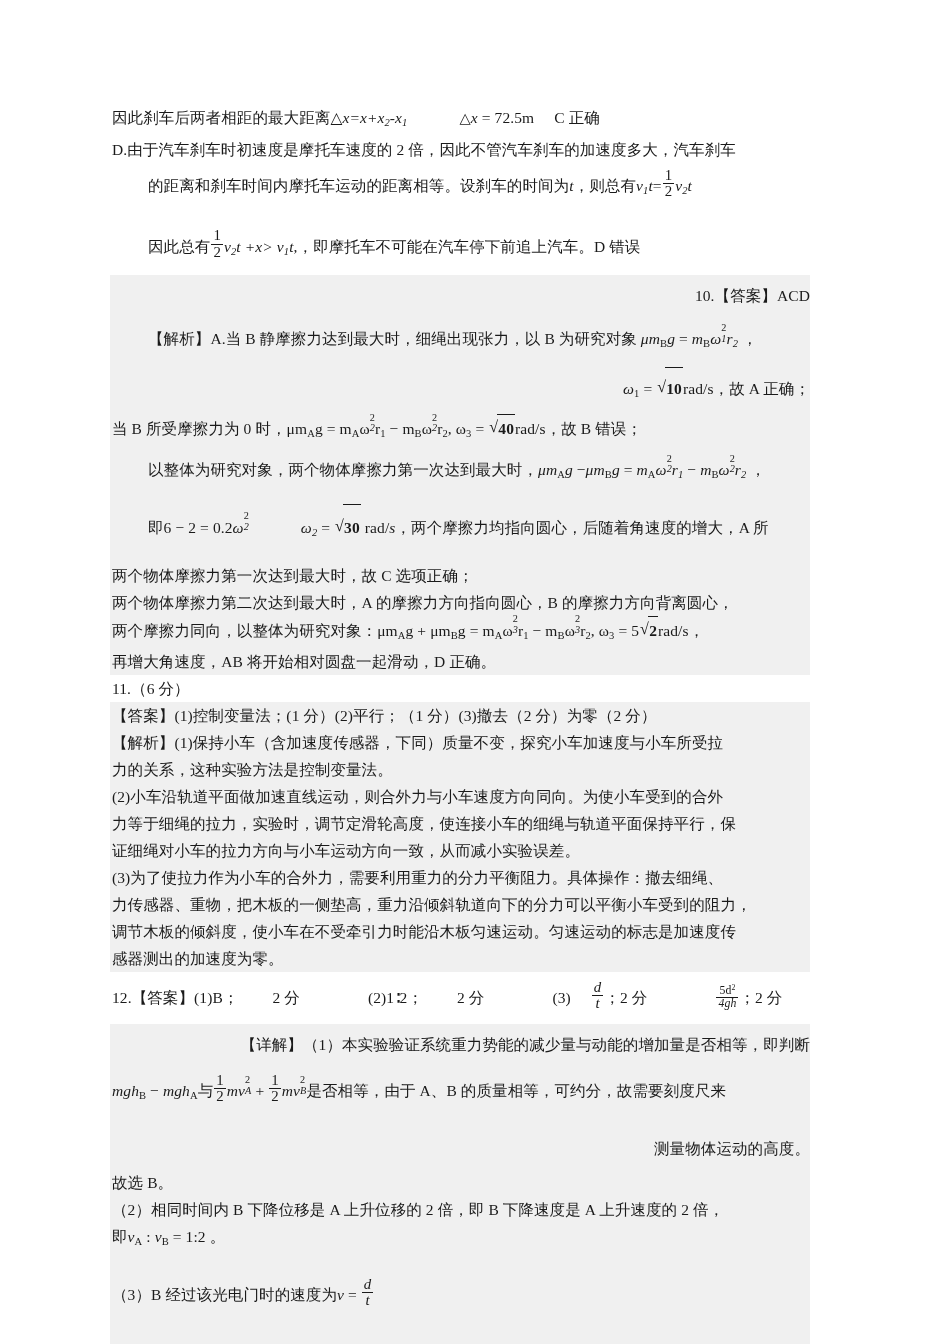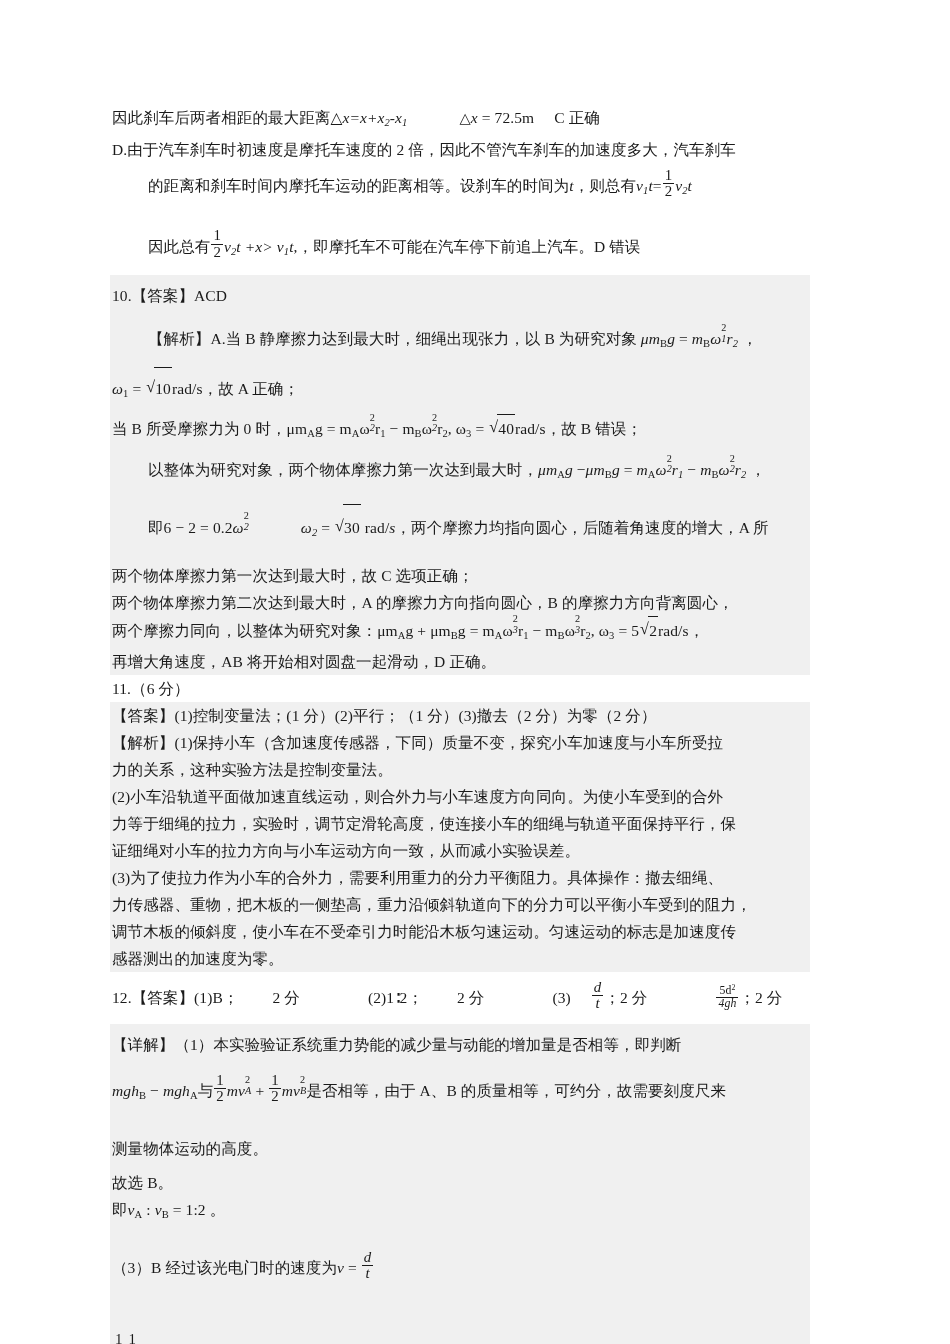--- a/index.html
+++ b/index.html
@@ -39,20 +39,21 @@
     background: transparent;
   }
   .line {
     font-size: 15.5px;
     line-height: 27px;
     white-space: nowrap;
     letter-spacing: 0.1px;
   }
   .line.tall {
     line-height: 41px;
+    text-align: right;
   }
   .line.tall2 {
     line-height: 46px;
     margin-left: 36px;
   }
   .line.tall3 {
     line-height: 52px;
   }
   .spacer6 { height: 6px; }
   .spacer10 { height: 10px; }
@@ -113,20 +114,21 @@
     padding: 0 2px;
   }
   .frac.small { font-size: 0.76em; }
 
   
   .sqrt {
     display: inline-block;
     position: relative;
     padding-left: 0.52em;
     margin-left: 1px;
+    font-weight: bold;
   }
   .sqrt::before {
     content: "√";
     position: absolute;
     left: 0;
     top: -0.02em;
     font-size: 1.04em;
   }
   .sqrt > .rad {
     display: inline-block;
@@ -231,20 +233,21 @@
       <div class="line tall">【详解】（1）本实验验证系统重力势能的减少量与动能的增加量是否相等，即判断</div>
 
       <div class="line tall3">
         <span class="mi">mgh</span><span class="sub up">B</span><span> − </span><span class="mi">mgh</span><span class="sub up">A</span><span>与</span><span class="frac"><span class="num">1</span><span class="den">2</span></span><span class="mi">mv</span><span class="subsup"><span class="s_up">2</span><span class="s_dn mup">A</span></span><span> + </span><span class="frac"><span class="num">1</span><span class="den">2</span></span><span class="mi">mv</span><span class="subsup"><span class="s_up">2</span><span class="s_dn mup">B</span></span><span>是否相等，由于 A、B 的质量相等，可约分，故需要刻度尺来</span>
       </div>
 
       <div class="spacer6"></div>
 
       <div class="line tall">测量物体运动的高度。</div>
       <div class="line">故选 B。</div>
+      <div class="line">（2）相同时间内 B 下降位移是 A 上升位移的 2 倍，即 B 下降速度是 A 上升速度的 2 倍，</div>
 
       <div class="line">
         <span>即</span><span class="mi">v</span><span class="sub up">A</span><span> : </span><span class="mi">v</span><span class="sub up">B</span><span> = 1:2</span><span> 。</span>
       </div>
 
       <div class="spacer14"></div>
 
       <div class="line tall3">
         <span>（3）B 经过该光电门时的速度为</span><span class="mi">v</span><span> = </span><span class="frac"><span class="num mi">d</span><span class="den mi">t</span></span>
       </div>

